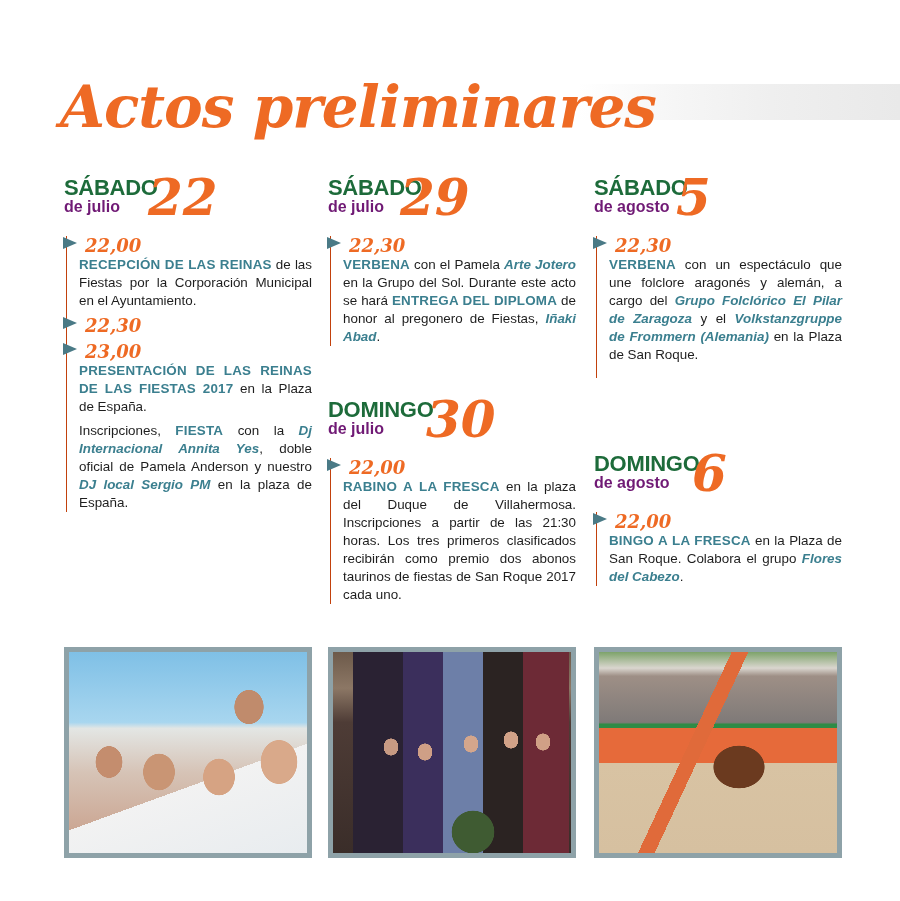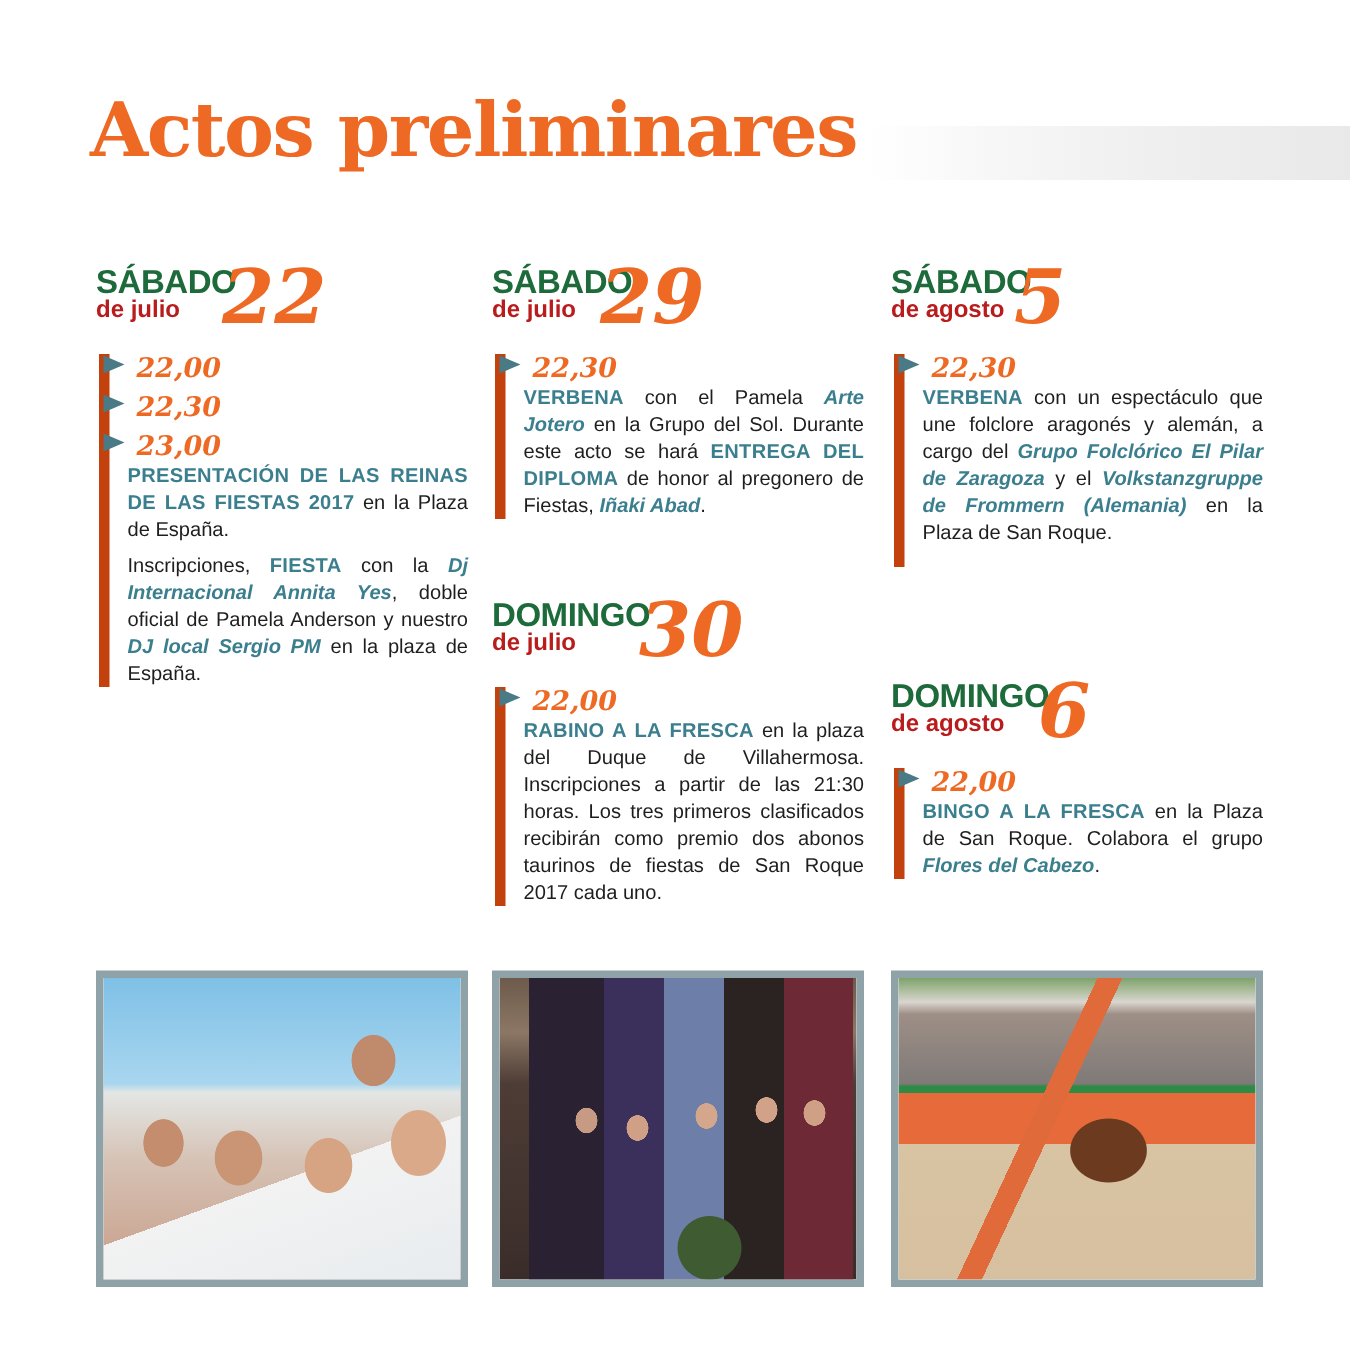--- a/index.html
+++ b/index.html
@@ -4,44 +4,44 @@
 <style>
   * { box-sizing: border-box; margin: 0; padding: 0; }
   html, body { width: 900px; height: 901px; background: #ffffff; overflow: hidden; }
   body { position: relative; font-family: "DejaVu Sans", sans-serif; color: #2a2a2a; }
 
   .title-band {
     position: absolute; left: 578px; top: 84px; width: 322px; height: 36px;
     background: linear-gradient(to right, #ffffff 0%, #f6f6f6 30%, #efefef 60%, #e9e9e9 100%);
   }
   .page-title {
-    position: absolute; left: 60px; top: 52px;
-    font-family: "DejaVu Serif", serif; font-weight: bold;
-    font-size: 50px; letter-spacing: -1px; color: #ee6a24; line-height: 70px;
+    position: absolute; left: 60px; top: 72px;
+    font-family: "DejaVu Serif", serif; font-style: italic; font-weight: bold;
+    font-size: 58px; letter-spacing: -1px; color: #ee6a24; line-height: 70px;
   }
 
   .col { position: absolute; width: 250px; }
   .day-header { position: relative; height: 52px; }
   .day-name {
     position: absolute; left: 0; top: 0;
     font-family: "Liberation Sans", sans-serif; font-weight: bold; font-size: 22px;
     color: #1d6b3a; line-height: 24px; letter-spacing: -0.3px;
   }
   .month {
     position: absolute; left: 0; top: 22px;
     font-family: "Liberation Sans", sans-serif; font-weight: bold; font-size: 16px;
-    color: #b91c1c; line-height: 18px;
+    color: #701a75; line-height: 18px;
   }
   .day-number {
     position: absolute; top: -6px;
     font-family: "DejaVu Serif", serif; font-weight: bold; font-style: italic;
     font-size: 50px; color: #ee6a24; line-height: 56px;
   }
 
-  .events { position: relative; padding-left: 12px; border-left: 7px solid #c2410c; margin-left: 2px; }
+  .events { position: relative; padding-left: 12px; border-left: 1px solid #c2410c; margin-left: 2px; }
   .event { position: relative; margin-bottom: 6px; }
   .flag {
     position: absolute; left: -16px; top: 1px; width: 0; height: 0;
     border-top: 6px solid transparent; border-bottom: 6px solid transparent;
     border-left: 14px solid #4a7a86;
   }
   .time {
     font-family: "DejaVu Serif", serif; font-style: italic; font-weight: bold;
     font-size: 18px; color: #ee6a24; line-height: 20px; margin-left: 6px;
   }
@@ -68,20 +68,21 @@
 <div class="col" style="left:64px; top:176px;">
   <div class="day-header">
     <div class="day-name">SÁBADO</div>
     <div class="month">de julio</div>
     <div class="day-number" style="left:84px;">22</div>
   </div>
   <div class="events" style="margin-top:8px; width:246px;">
     <div class="event">
       <span class="flag"></span>
       <div class="time">22,00</div>
+      <div class="text"><span class="hl">RECEPCIÓN DE LAS REINAS</span><span> de las Fiestas por la Corporación Municipal en el Ayuntamiento.</span></div>
     </div>
     <div class="event">
       <span class="flag"></span>
       <div class="time">22,30</div>
     </div>
     <div class="event">
       <span class="flag"></span>
       <div class="time">23,00</div>
       <div class="text"><span class="hl">PRESENTACIÓN DE LAS REINAS DE LAS FIESTAS 2017</span><span> en la Plaza de España.</span></div>
       <div class="text para2"><span>Inscripciones, </span><span class="hl">FIESTA</span><span> con la </span><span class="it">Dj Internacional Annita Yes</span><span>, doble oficial de Pamela Anderson y nuestro </span><span class="it">DJ local Sergio PM</span><span> en la plaza de España.</span></div>

